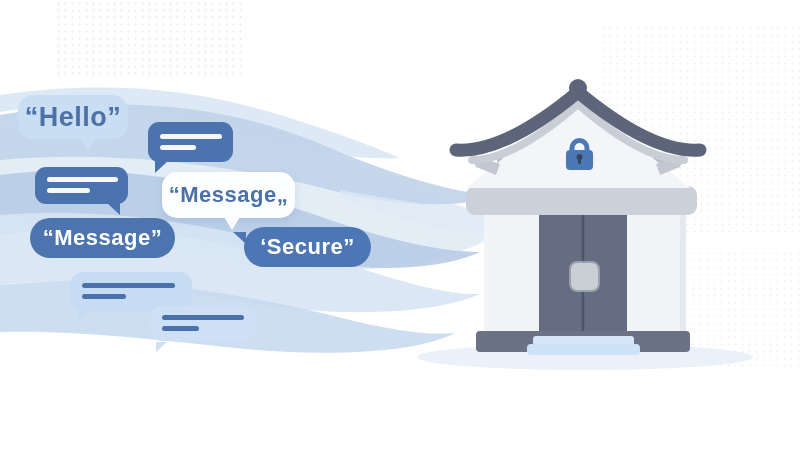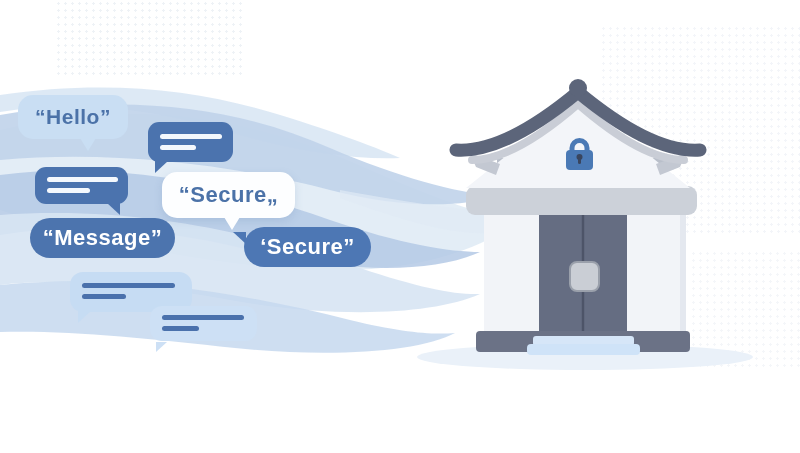--- a/index.html
+++ b/index.html
@@ -77,42 +77,42 @@
       <g>
         <path d="M572,152 v-4 a7.5,7.5 0 0 1 15 0 v4" fill="none" stroke="#4a79b5" stroke-width="5"></path>
         <rect x="566" y="150" width="27" height="20" rx="4" fill="#4a79b5"></rect>
         <circle cx="579.5" cy="157" r="3" fill="#39455e"></circle>
         <rect x="578" y="157" width="3" height="7" rx="1.5" fill="#39455e"></rect>
       </g>
     </g>
   </svg>
 
   <div class="bubble b-light" style="left:18px;top:95px;width:110px;height:44px;">
-    <span class="txt blue-txt" style="font-size:21px;">“Hello”</span>
+    <span class="txt blue-txt" style="font-size:27px;">“Hello”</span>
     <span class="tail tail-down" style="left:62px;border-top-color:#c9def3;"></span>
   </div>
 
   <div class="bubble b-solid" style="left:148px;top:122px;width:85px;height:40px;">
     <span class="lines">
       <span class="line line-white" style="width:62px;top:12px;"></span>
       <span class="line line-white" style="width:36px;top:23px;"></span>
     </span>
     <span class="tail tail-down-left" style="left:7px;border-top-color:#4b73ae;"></span>
   </div>
 
   <div class="bubble b-solid" style="left:35px;top:167px;width:93px;height:37px;">
     <span class="lines">
       <span class="line line-white" style="width:71px;top:10px;"></span>
       <span class="line line-white" style="width:43px;top:21px;"></span>
     </span>
     <span class="tail tail-down-right" style="right:8px;border-top-color:#4b73ae;"></span>
   </div>
 
   <div class="bubble b-white" style="left:162px;top:172px;width:133px;height:46px;">
-    <span class="txt blue-txt" style="font-size:22px;">“Secure„</span>
+    <span class="txt blue-txt" style="font-size:22px;">“Message„</span>
     <span class="tail tail-down" style="left:62px;border-top-color:#fdfeff;"></span>
   </div>
 
   <div class="bubble b-pill" style="left:244px;top:227px;width:127px;height:40px;background:#4d77b4;">
     <span class="txt white-txt" style="font-size:22px;">‘Secure”</span>
     <span class="tail tail-left" style="border-right-color:#4d77b4;"></span>
   </div>
 
   <div class="bubble b-pill" style="left:30px;top:218px;width:145px;height:40px;">
     <span class="txt white-txt" style="font-size:22px;">“Message”</span>

